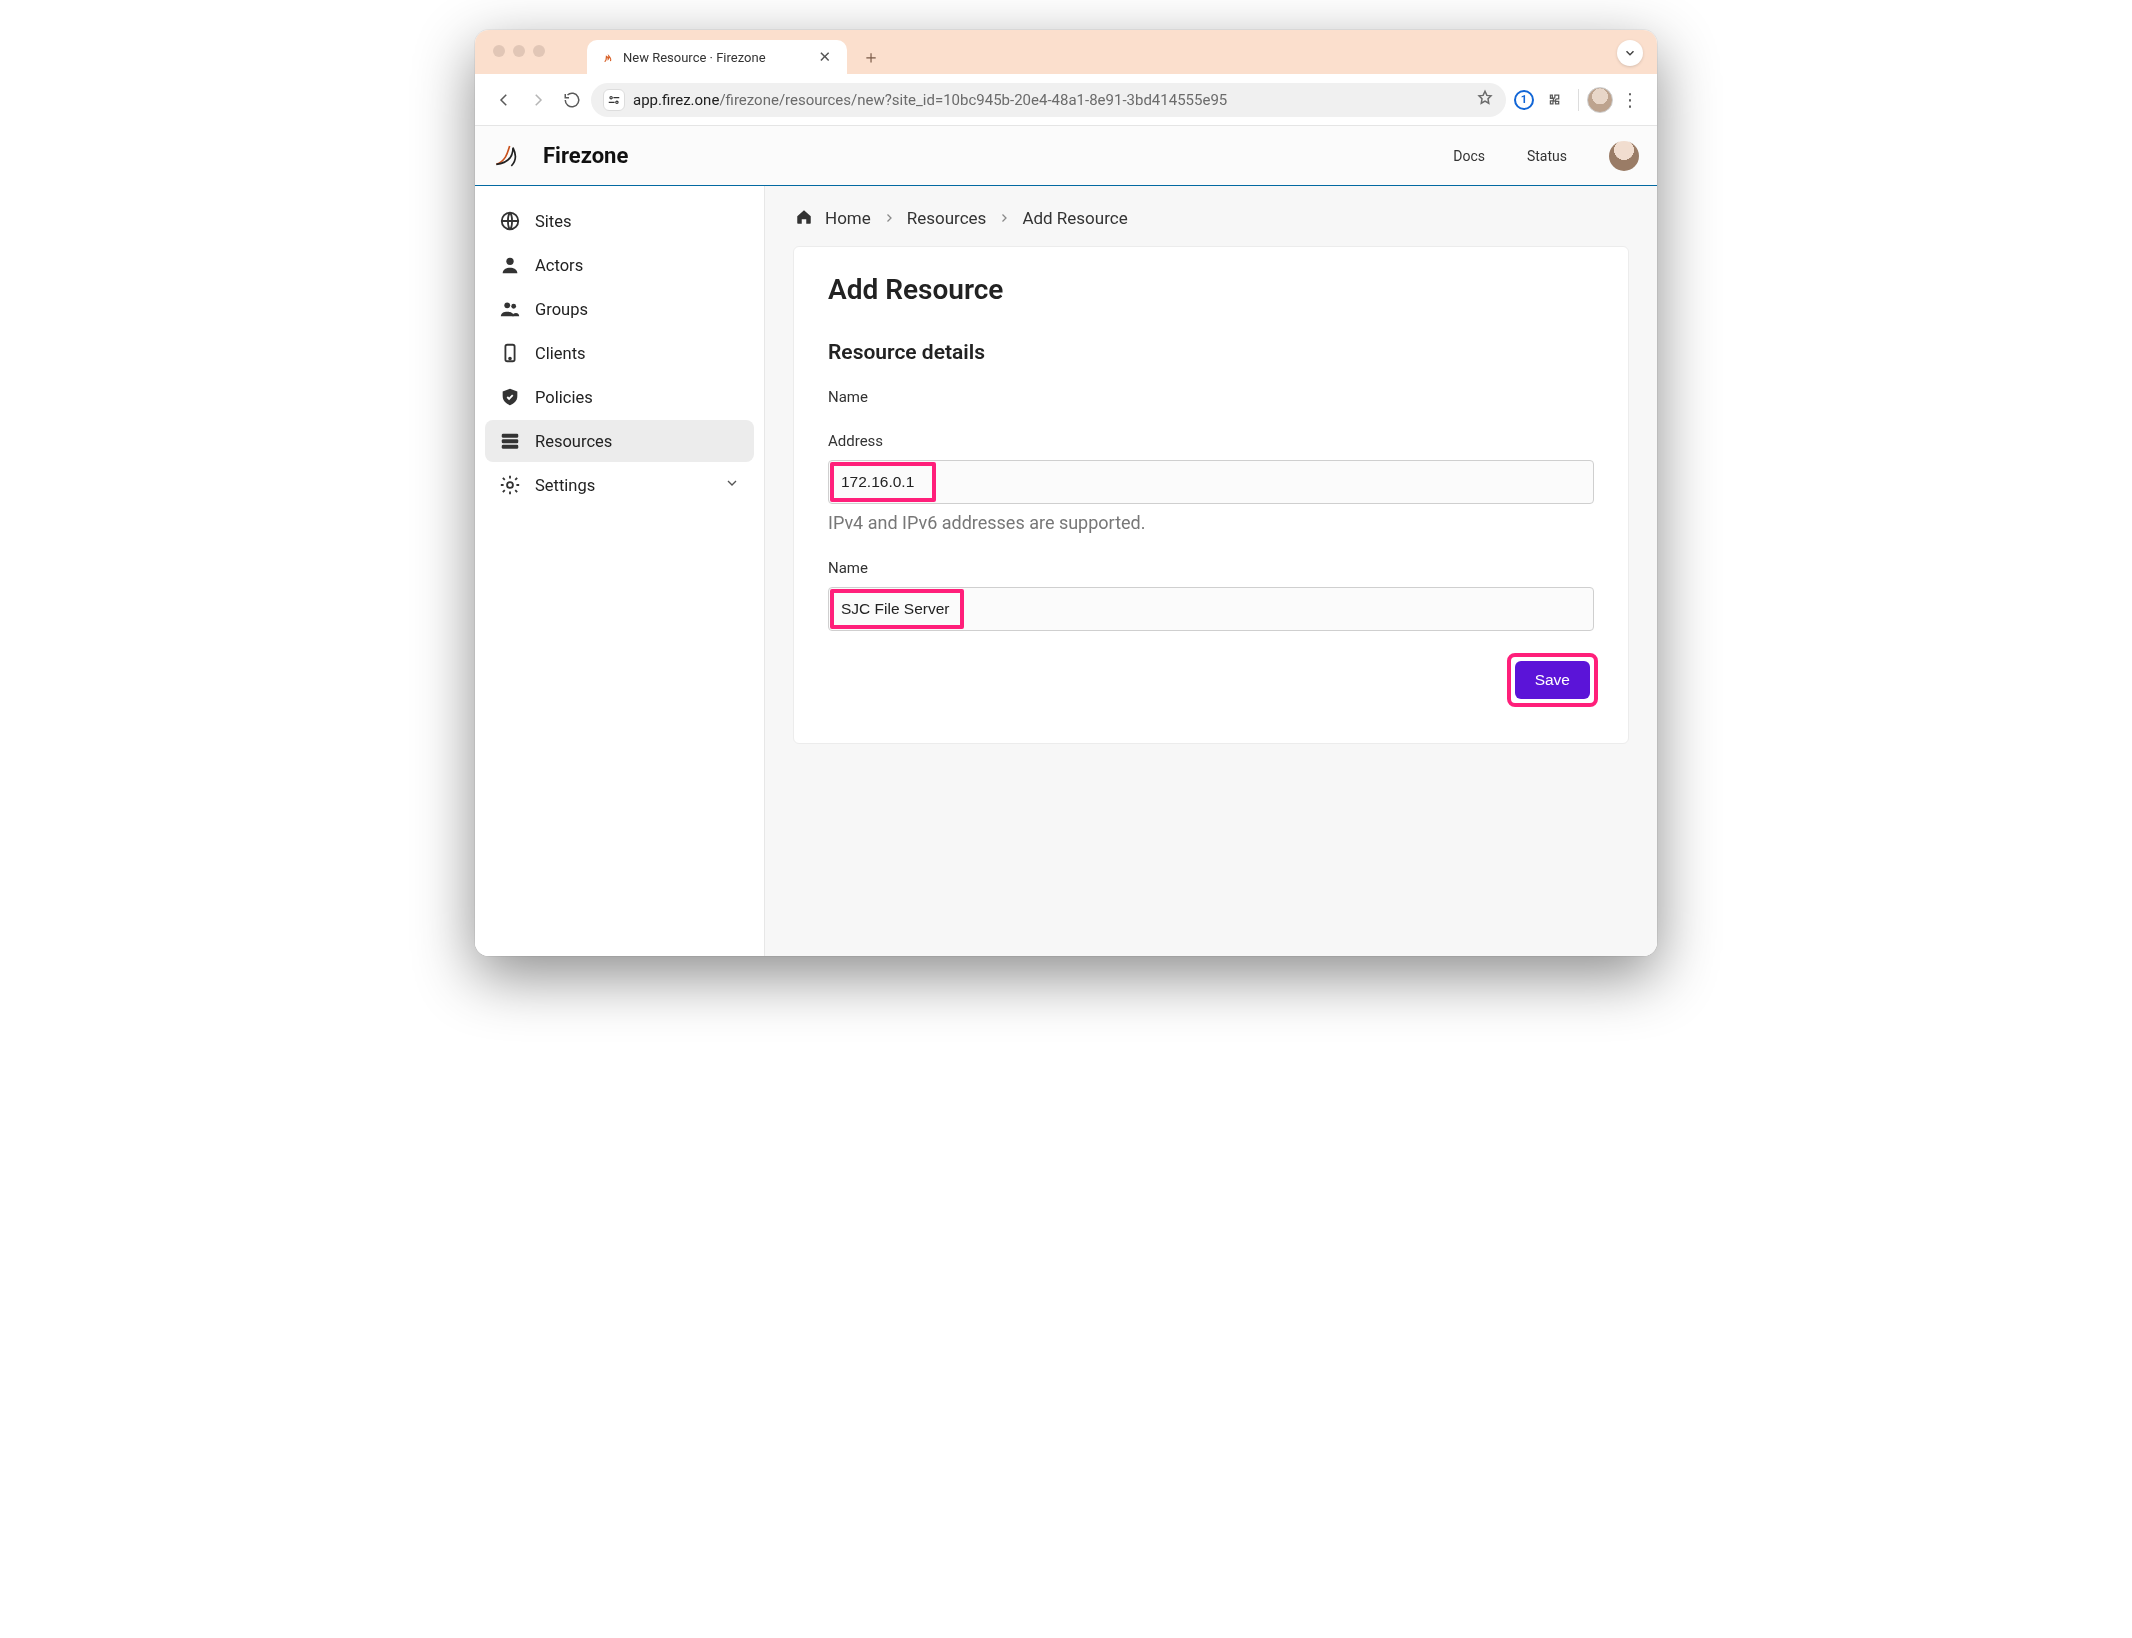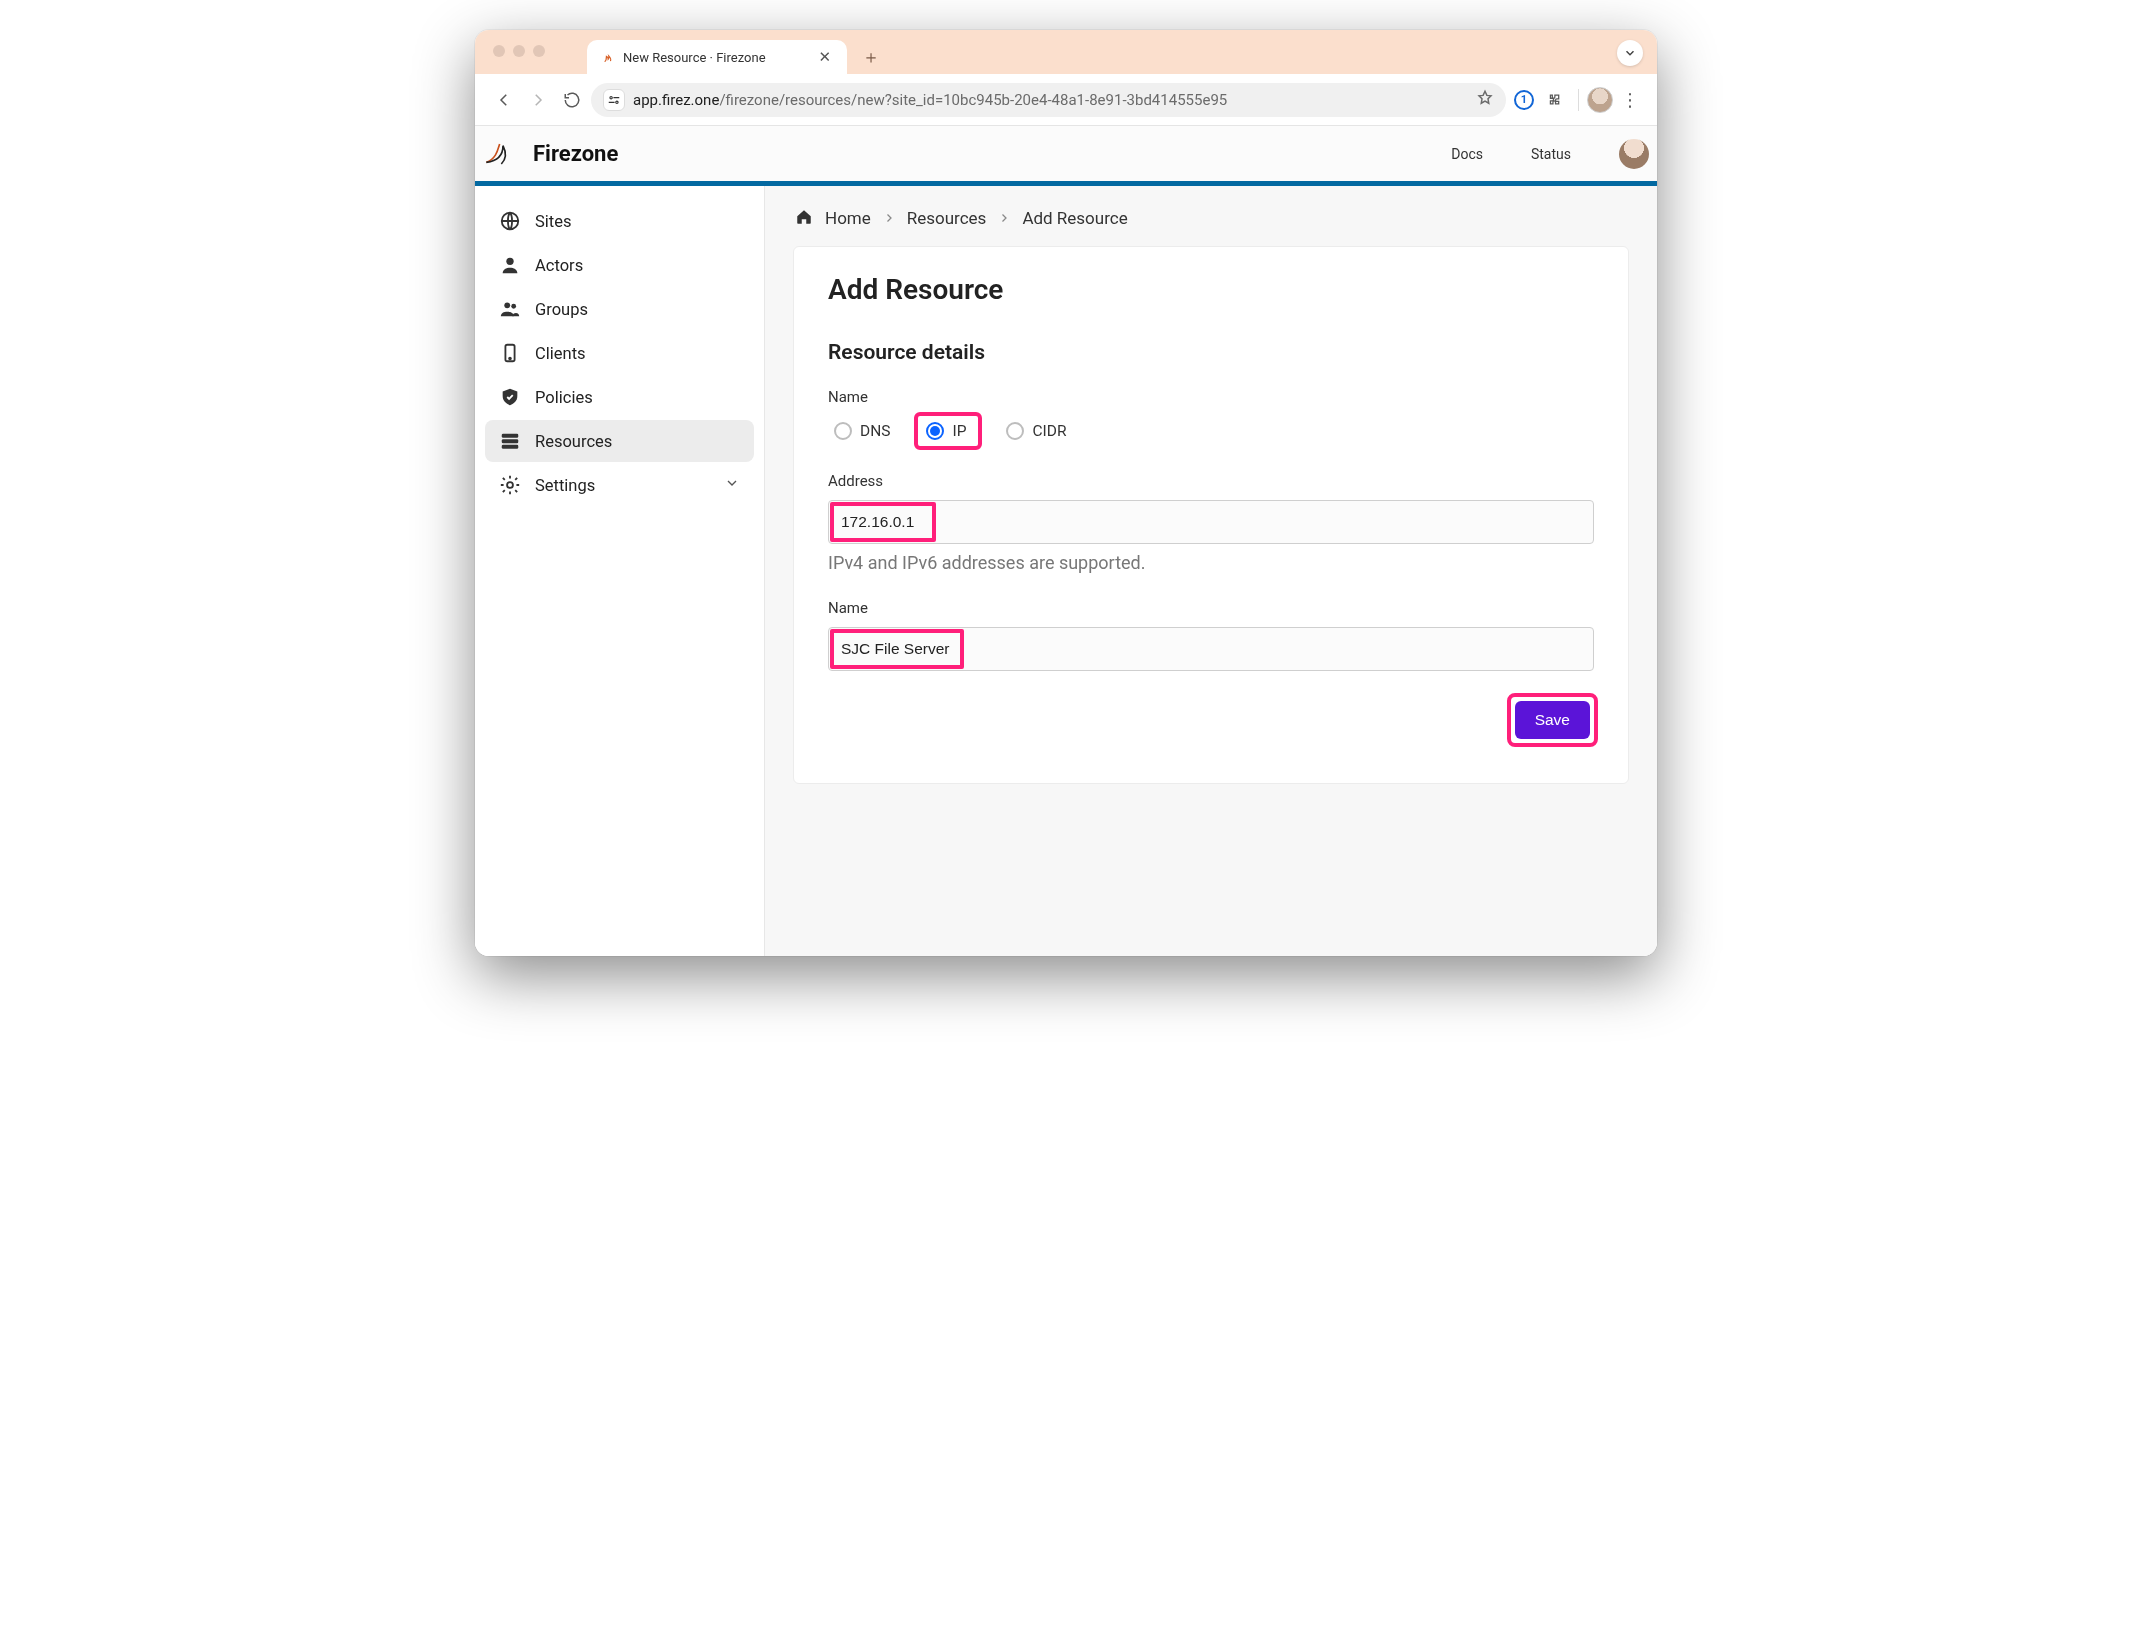--- a/index.html
+++ b/index.html
@@ -121,23 +121,23 @@
   }
   .kebab { font-size:18px; color:#555; padding:0 4px; }
 
   
   .app {
     display:flex; flex-direction:column;
     height: 830px; 
     background:#fff;
   }
   .app-header {
-    height:60px; border-bottom:5px solid #0369a1;
+    height:60px; border-bottom:1px solid #0369a1;
     background:#fbfbfb;
-    display:flex; align-items:center; padding:0 8px; gap:20px;
+    display:flex; align-items:center; padding:0 18px; gap:14px;
   }
   .brand { display:flex; align-items:center; gap:10px; }
   .brand-name { font-size:22px; font-weight:700; color:#111;}
   .brand svg { width:40px; height:28px; }
   .header-spacer { flex:1; }
   .hdr-link { font-size:14px; color:#333; margin-left:28px; }
   .hdr-avatar {
     width:30px; height:30px; border-radius:50%; margin-left:28px;
     background: radial-gradient(circle at 50% 30%, #f1ddcf 0 38%, #9a7c66 39% 100%);
   }
@@ -409,36 +409,20 @@
           <span class="crumb">Add Resource</span>
         </div>
 
         <div class="card">
           <h1>Add Resource</h1>
 
           <div class="section-title">Resource details</div>
 
           <div class="form-block">
             <span class="field-label">Name</span>
-            <div class="radio-row">
-              <label class="radio">
-                <span class="dot"></span>
-                <span>DNS</span>
-              </label>
-              <span class="hl hl-radio">
-                <label class="radio checked">
-                  <span class="dot"></span>
-                  <span>IP</span>
-                </label>
-              </span>
-              <label class="radio">
-                <span class="dot"></span>
-                <span>CIDR</span>
-              </label>
-            </div>
           </div>
 
           <div class="form-block">
             <span class="field-label">Address</span>
             <div class="input-wrap">
               <input class="text-input" type="text" value="172.16.0.1" style="">
               <div class="input-hl" style="left:2px; top:2px; width:106px; height:40px;"></div>
             </div>
             <div class="hint">IPv4 and IPv6 addresses are supported.</div>
           </div>

